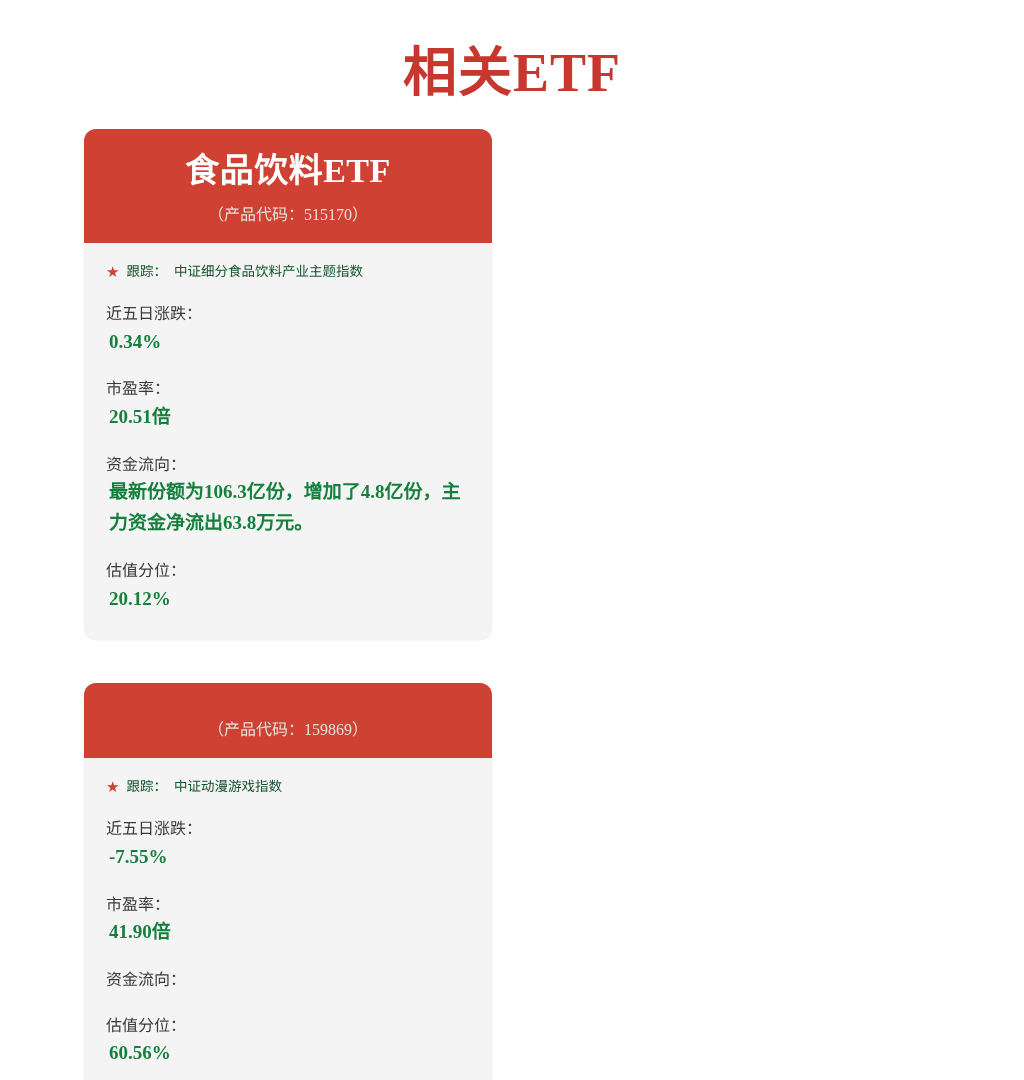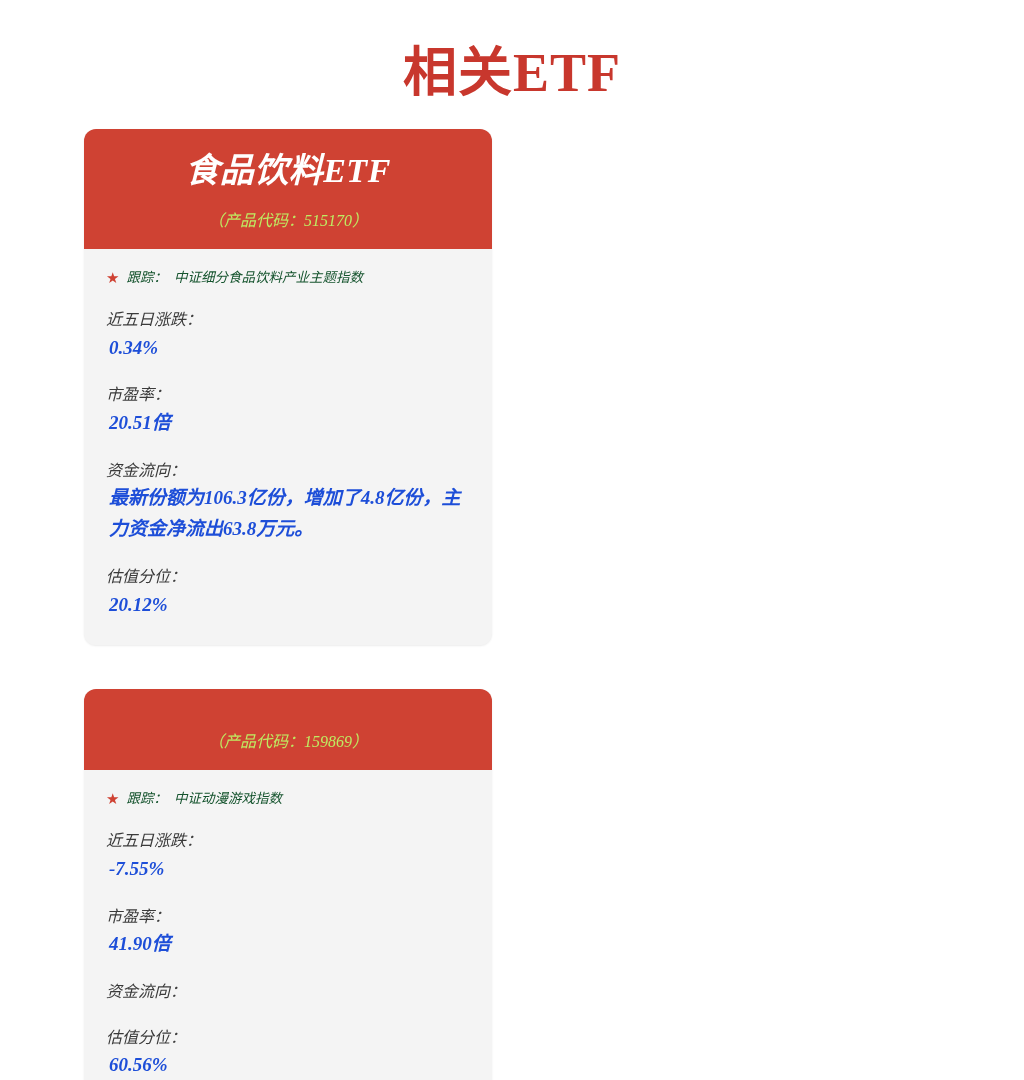--- a/index.html
+++ b/index.html
@@ -35,40 +35,39 @@
     gap: 44px 44px;
     align-items: flex-start;
   }
   .card {
     width: 408px;
     box-sizing: border-box;
     border-radius: 12px;
     overflow: hidden;
     background: #f4f4f4;
     box-shadow: 0 1px 2px rgba(0,0,0,0.08);
-    font-style: italic;
   }
   .card-head {
     background: #cf4233;
     color: #ffffff;
     padding: 22px 16px 18px 16px;
     text-align: center;
   }
   .card-name {
     font-family: "Liberation Serif", "DejaVu Serif", serif;
     font-size: 34px;
     font-weight: bold;
     line-height: 1.15;
     letter-spacing: 0.5px;
   }
   .card-code {
-    margin-top: 17px;
+    margin-top: 11px;
     font-size: 16px;
     font-family: "Liberation Serif", "DejaVu Serif", serif;
-    color: #bef264;
+    color: #e5e5e5;
     opacity: 0.96;
   }
   .card-body {
     padding: 20px 22px 26px 22px;
     background: #f4f4f4;
   }
   .track-row {
     display: flex;
     align-items: flex-start;
     gap: 7px;
@@ -98,21 +97,21 @@
   }
   .m-label {
     flex: 0 0 auto;
     color: #3a3a3a;
     font-size: 16px;
     font-family: "Liberation Serif", "DejaVu Serif", serif;
     white-space: nowrap;
     padding-top: 1px;
   }
   .m-value {
-    color: #1d4ed8;
+    color: #15803d;
     font-size: 19px;
     font-weight: bold;
     font-family: "Liberation Serif", "DejaVu Serif", serif;
     padding-left: 3px;
   }
   .m-value.flow {
     font-size: 19px;
     line-height: 1.6;
   }
 </style>

